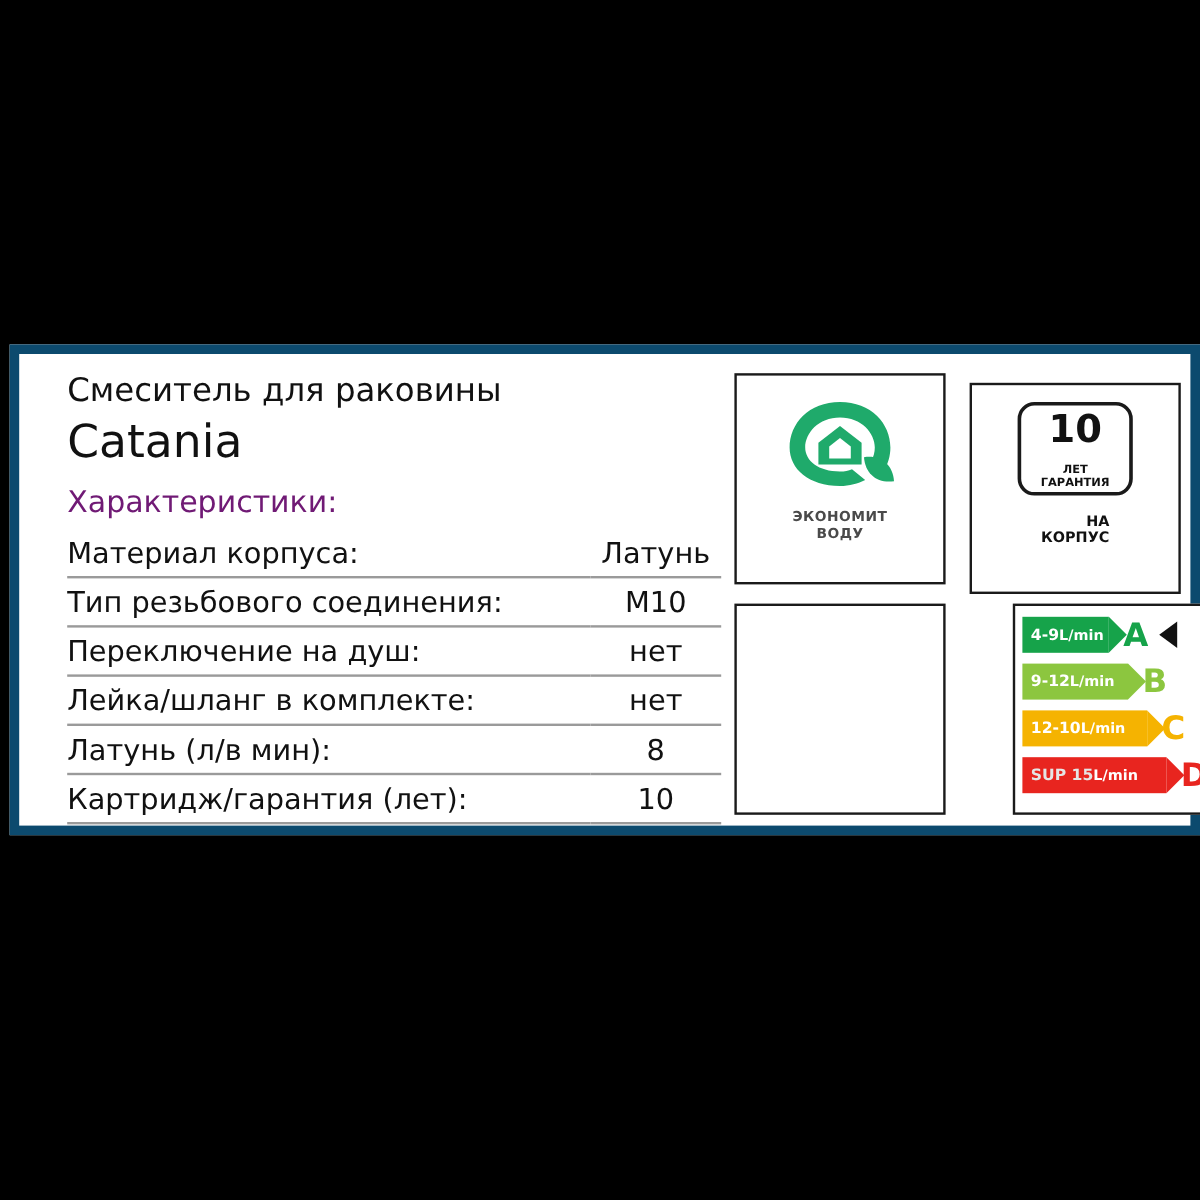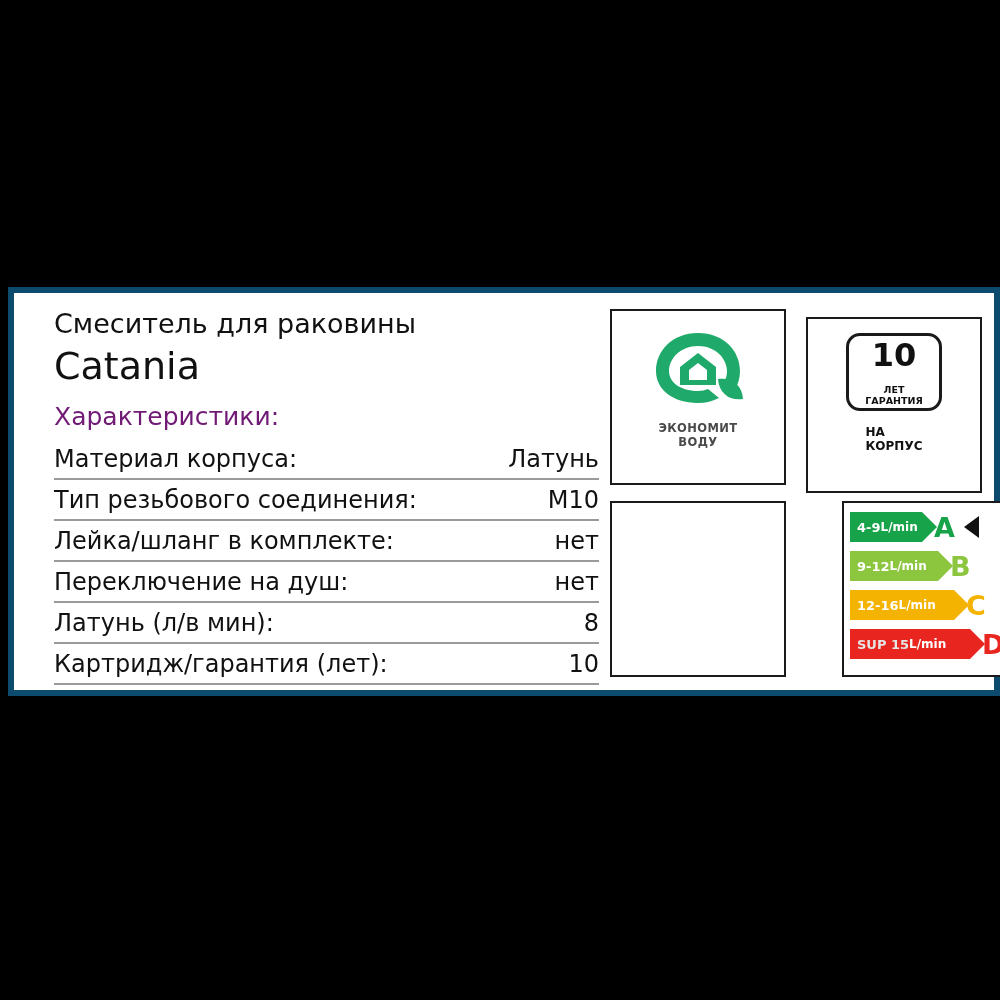--- a/index.html
+++ b/index.html
@@ -22,21 +22,21 @@
   }
 
   
   .label-panel {
     position: absolute;
     left: 8px;
     top: 287px;
     width: 992px;
     height: 409px;
     background: #ffffff;
-    border: 6px solid #0c4a6e;
+    border: 8px solid #0c4a6e;
     box-sizing: border-box;
   }
 
   
   .spec-col {
     position: absolute;
     left: 40px;
     top: 14px;
     width: 550px;
   }
@@ -72,21 +72,21 @@
     border-bottom: 2px solid #9a9a9a;
   }
   .spec-table td {
     font-size: 24px;
     color: #111111;
     padding: 6px 0 5px 0;
     vertical-align: bottom;
     white-space: nowrap;
   }
   .spec-table td.val {
-    text-align: right;
+    text-align: center;
   }
 
   
   .box {
     position: absolute;
     background: #ffffff;
     border: 2px solid #1a1a1a;
     box-sizing: border-box;
   }
 
@@ -167,21 +167,21 @@
     margin-top: 13px;
   }
   .warranty-sub2 {
     font-size: 9.5px;
     font-weight: bold;
     color: #111111;
     line-height: 11px;
   }
   .warranty-foot {
     margin-top: 14px;
-    text-align: left;
+    text-align: right;
     font-size: 12px;
     font-weight: bold;
     color: #111111;
     line-height: 14px;
   }
 
   
   #flow-box {
     left: 828px;
     top: 208px;
@@ -271,25 +271,25 @@
         <tbody>
           <tr>
             <td>Материал корпуса:</td>
             <td class="val">Латунь</td>
           </tr>
           <tr>
             <td>Тип резьбового соединения:</td>
             <td class="val">M10</td>
           </tr>
           <tr>
+            <td>Переключение на душ:</td>
+            <td class="val">нет</td>
+          </tr>
+          <tr>
             <td>Лейка/шланг в комплекте:</td>
-            <td class="val">нет</td>
-          </tr>
-          <tr>
-            <td>Переключение на душ:</td>
             <td class="val">нет</td>
           </tr>
           <tr>
             <td>Латунь (л/в мин):</td>
             <td class="val">8</td>
           </tr>
           <tr>
             <td>Картридж/гарантия (лет):</td>
             <td class="val">10</td>
           </tr>
@@ -344,21 +344,21 @@
         <div class="flow-row">
           <div class="flow-bar" id="bar-b" style="background: rgb(140, 198, 63); color: rgb(140, 198, 63); width: 88px;">
             <span style="color: rgb(255, 255, 255);">9-12</span>
               <span class="unit" style="color: rgb(255, 255, 255);">L/min</span>
           </div>
           <div class="flow-letter" id="letter-b" style="color: rgb(140, 198, 63); left: 100px;">B</div>
         </div>
 
         <div class="flow-row">
           <div class="flow-bar" id="bar-c" style="background: rgb(245, 179, 1); color: rgb(245, 179, 1); width: 104px;">
-            <span style="color: rgb(255, 255, 255);">12-16</span>
+            <span style="color: rgb(255, 255, 255);">12-10</span>
               <span class="unit" style="color: rgb(255, 255, 255);">L/min</span>
           </div>
           <div class="flow-letter" id="letter-c" style="color: rgb(245, 179, 1); left: 116px;">C</div>
         </div>
 
         <div class="flow-row">
           <div class="flow-bar" id="bar-d" style="background: rgb(232, 37, 31); color: rgb(232, 37, 31); width: 120px;">
             <span style="color: #e5e5e5;">SUP 15</span>
               <span class="unit" style="color: rgb(255, 255, 255);">L/min</span>
           </div>

